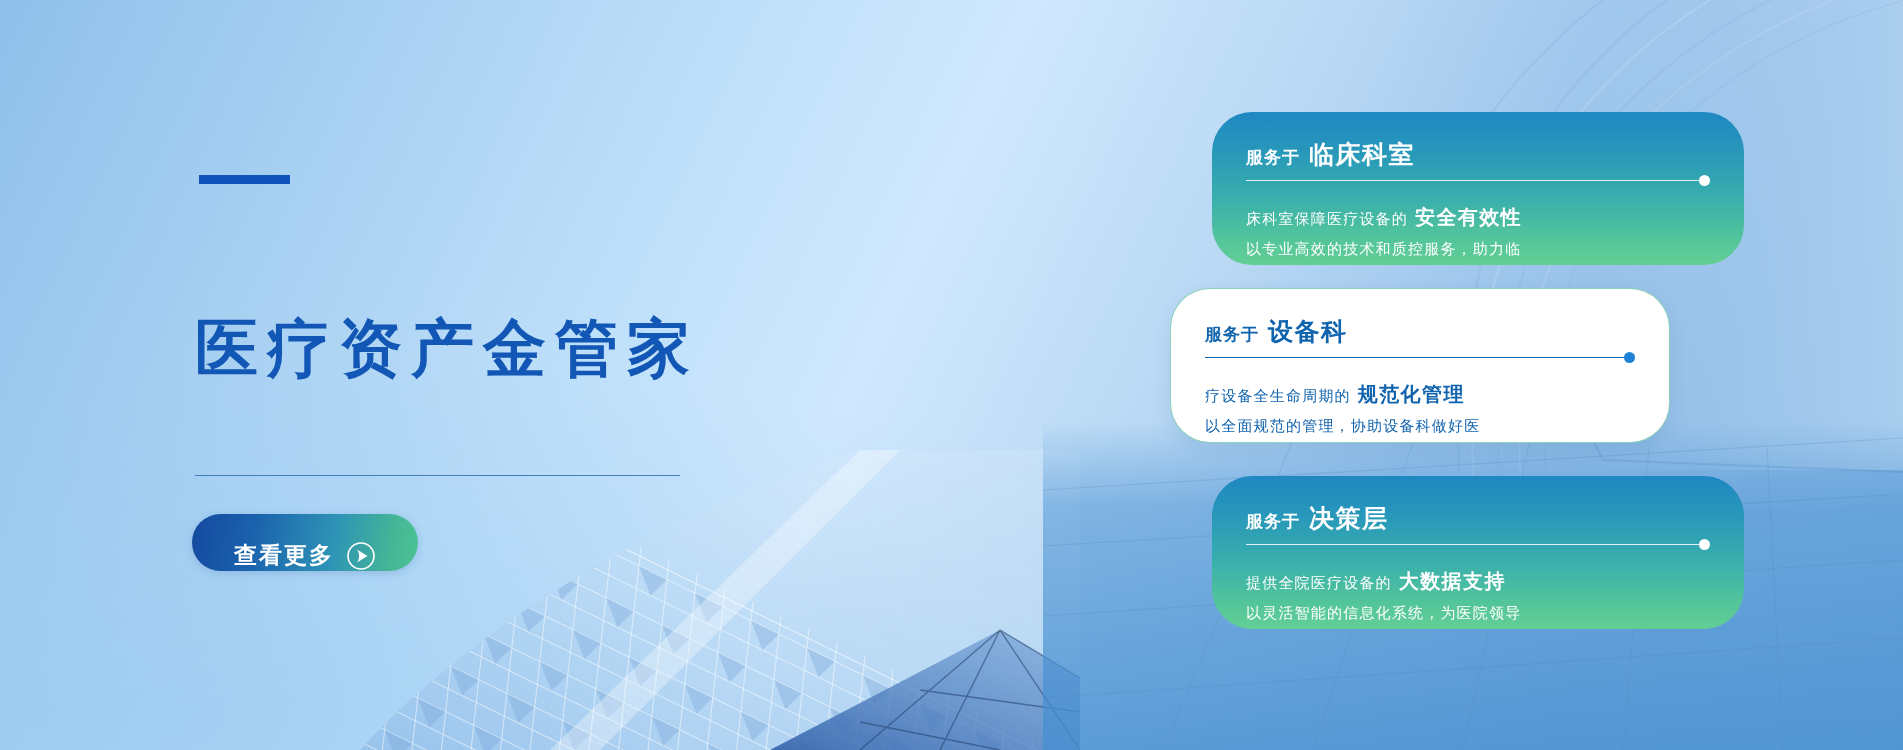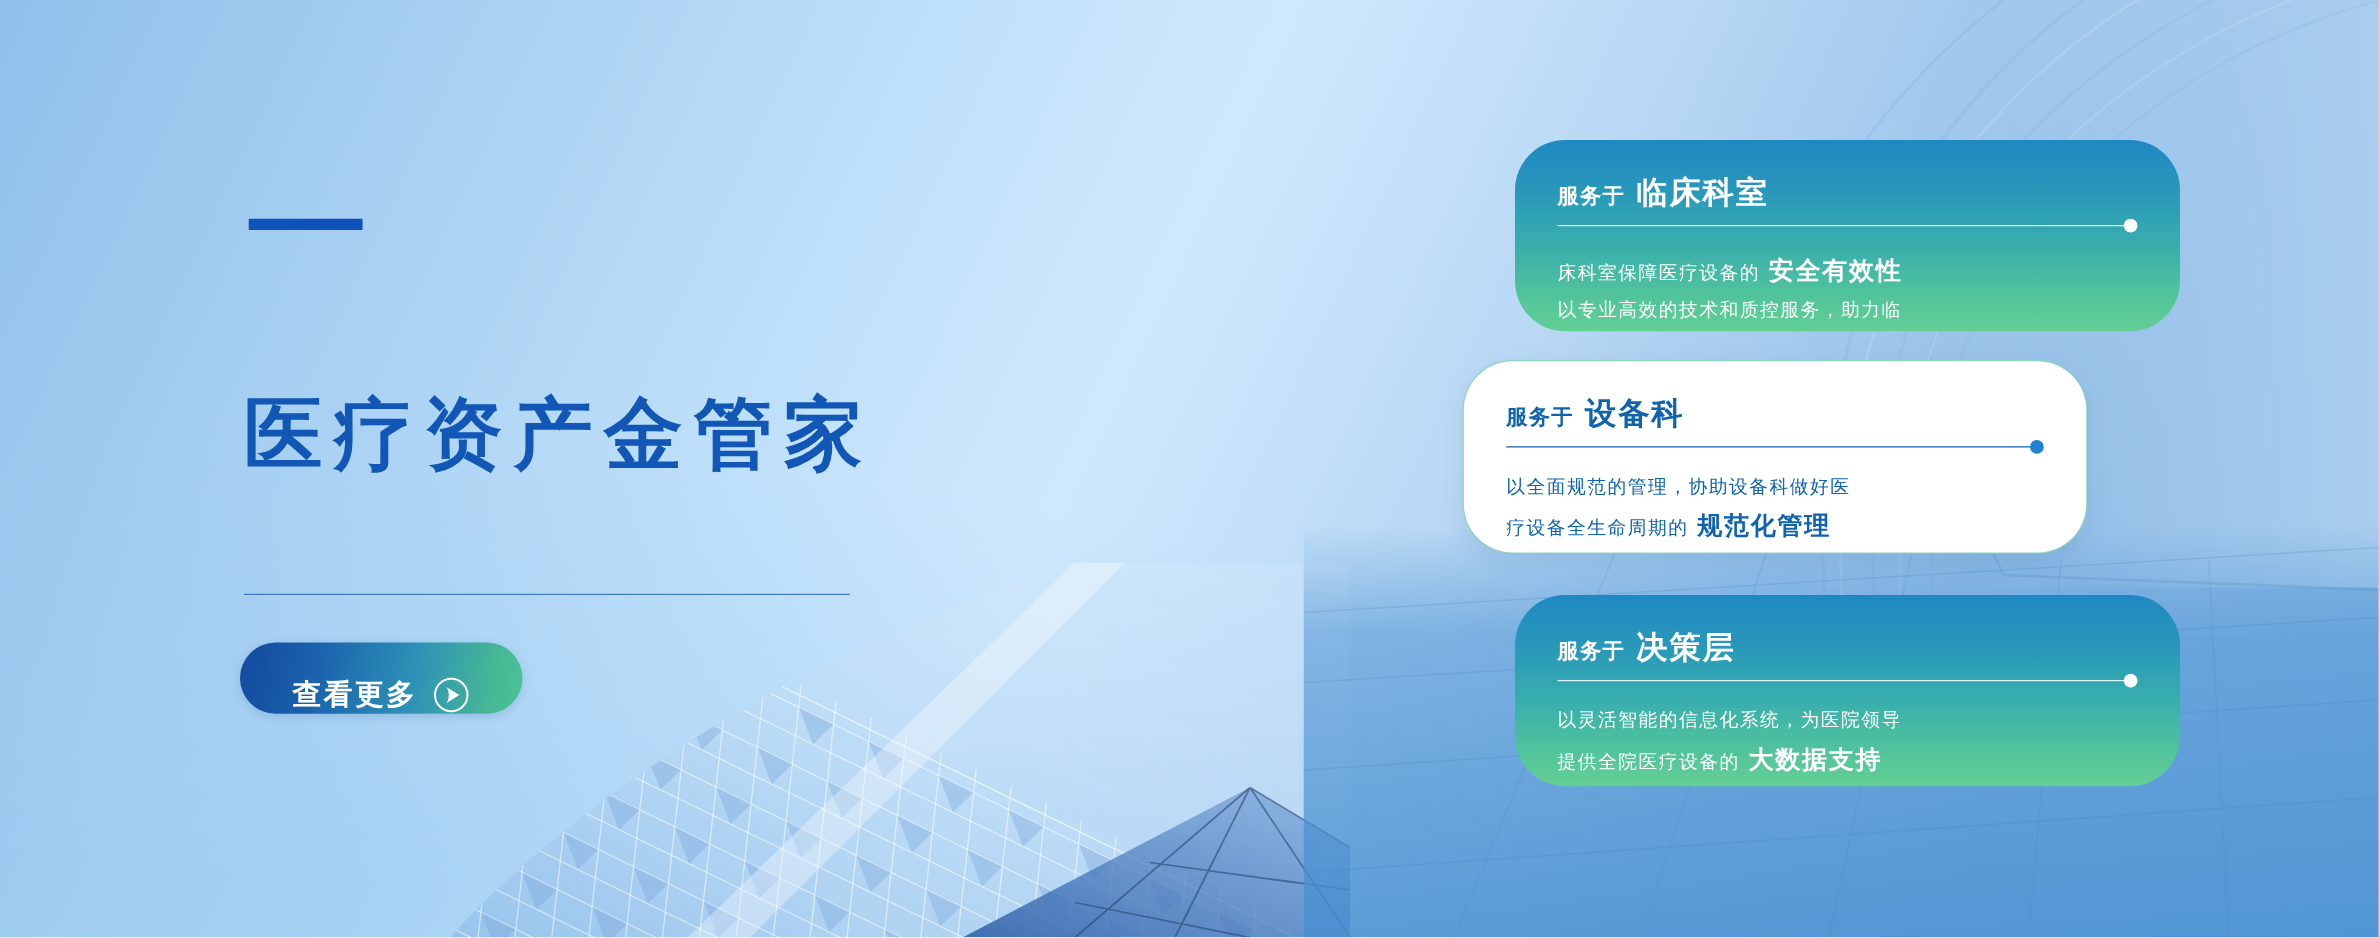--- a/index.html
+++ b/index.html
@@ -384,43 +384,43 @@
       <div class="card-head">
         <span class="head-prefix">服务于</span>
         <span class="head-target">设备科</span>
       </div>
       <div class="rule-wrap">
         <div class="rule"></div>
         <div class="rule-dot"></div>
       </div>
       <div class="card-body">
         <div class="body-line">
-          <span class="body-text">以全面规范的管理，协助设备科做好医</span>
-        </div>
-        <div class="body-line">
           <span class="body-text">疗设备全生命周期的</span>
           <span class="body-strong">规范化管理</span>
+        </div>
+        <div class="body-line">
+          <span class="body-text">以全面规范的管理，协助设备科做好医</span>
         </div>
       </div>
     </div>
 
     <div class="card teal" id="card-3">
       <div class="card-head">
         <span class="head-prefix">服务于</span>
         <span class="head-target">决策层</span>
       </div>
       <div class="rule-wrap">
         <div class="rule"></div>
         <div class="rule-dot"></div>
       </div>
       <div class="card-body">
         <div class="body-line">
-          <span class="body-text">以灵活智能的信息化系统，为医院领导</span>
-        </div>
-        <div class="body-line">
           <span class="body-text">提供全院医疗设备的</span>
           <span class="body-strong">大数据支持</span>
         </div>
+        <div class="body-line">
+          <span class="body-text">以灵活智能的信息化系统，为医院领导</span>
+        </div>
       </div>
     </div>
 
   </div>
 </div>
 
 </body></html>

